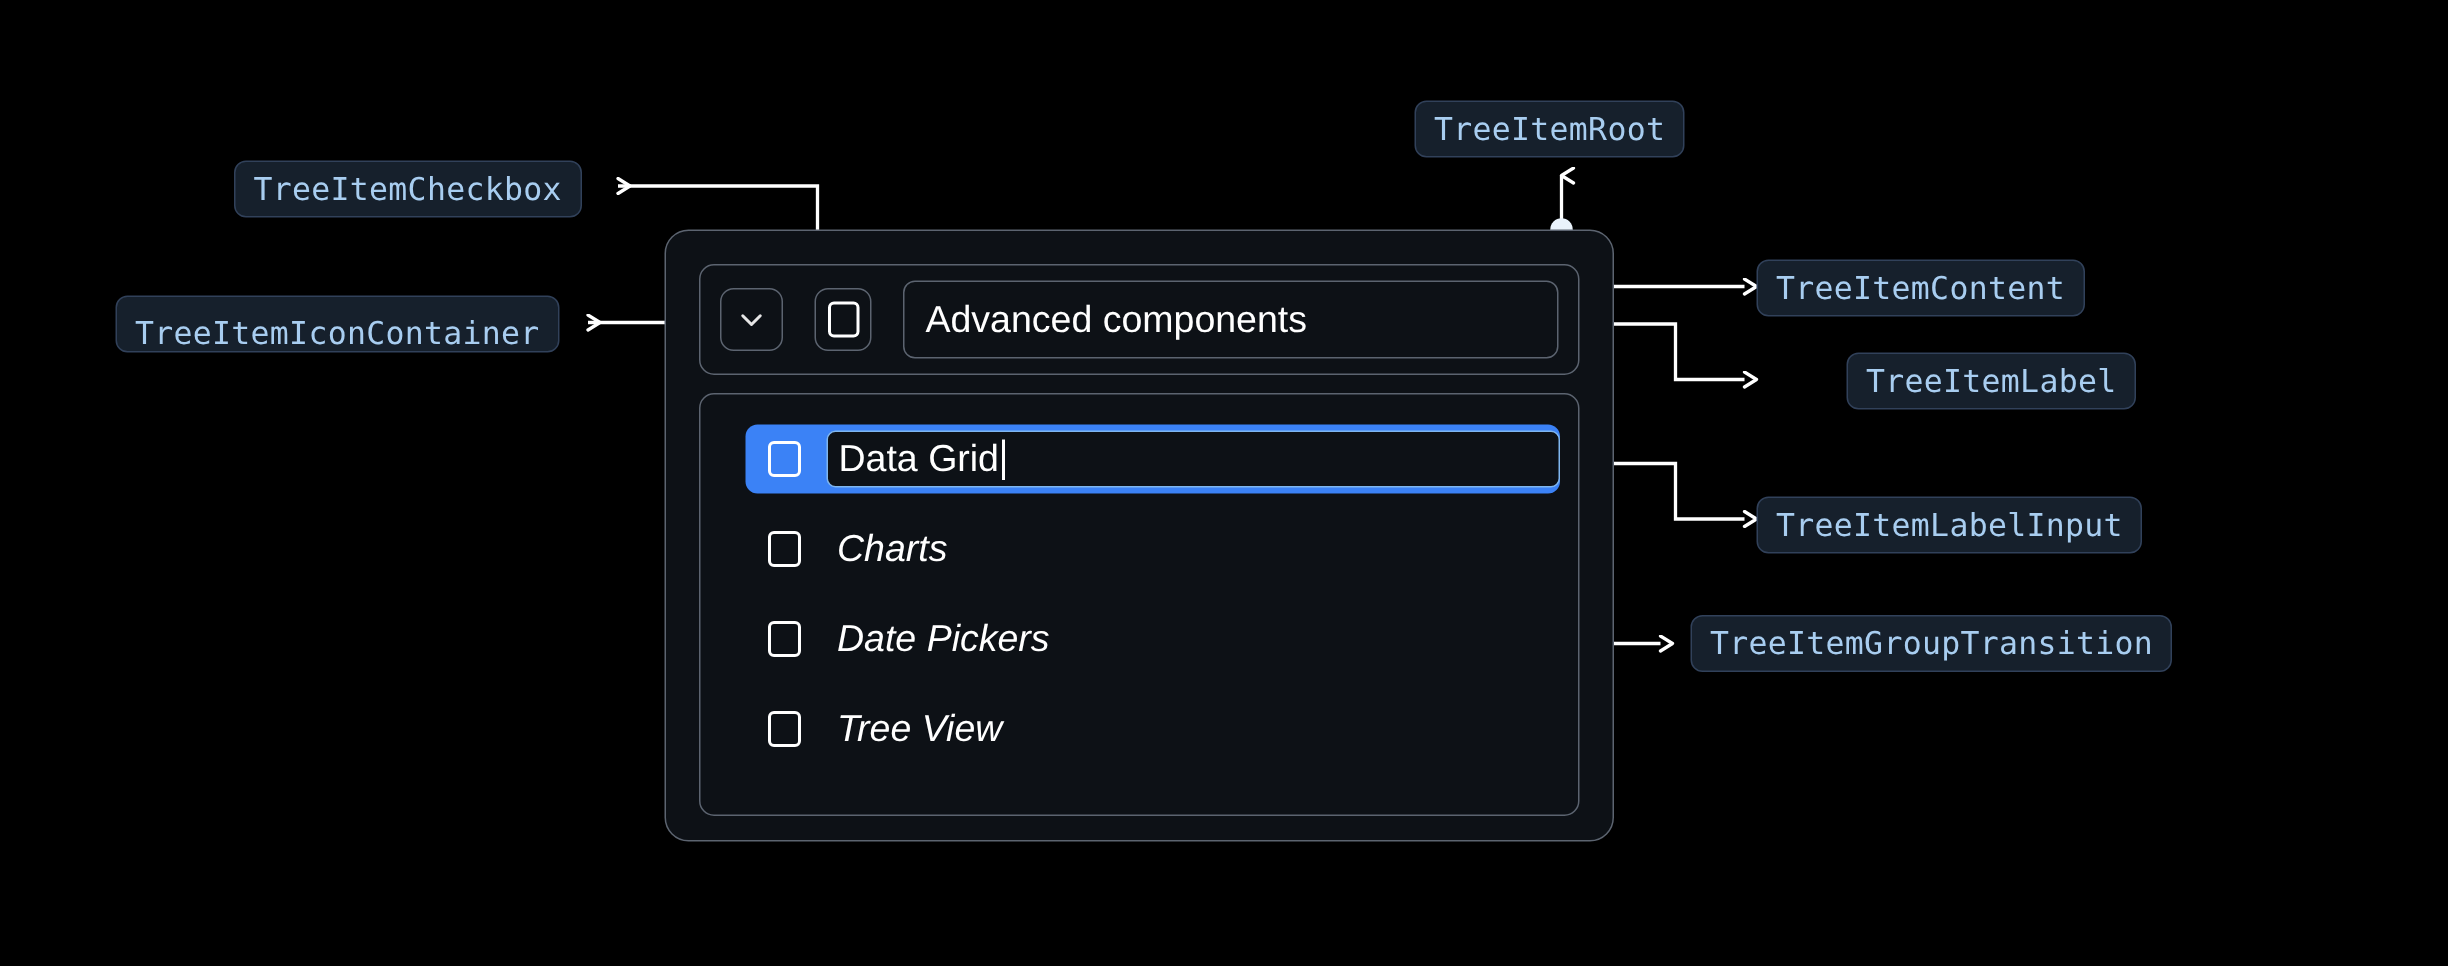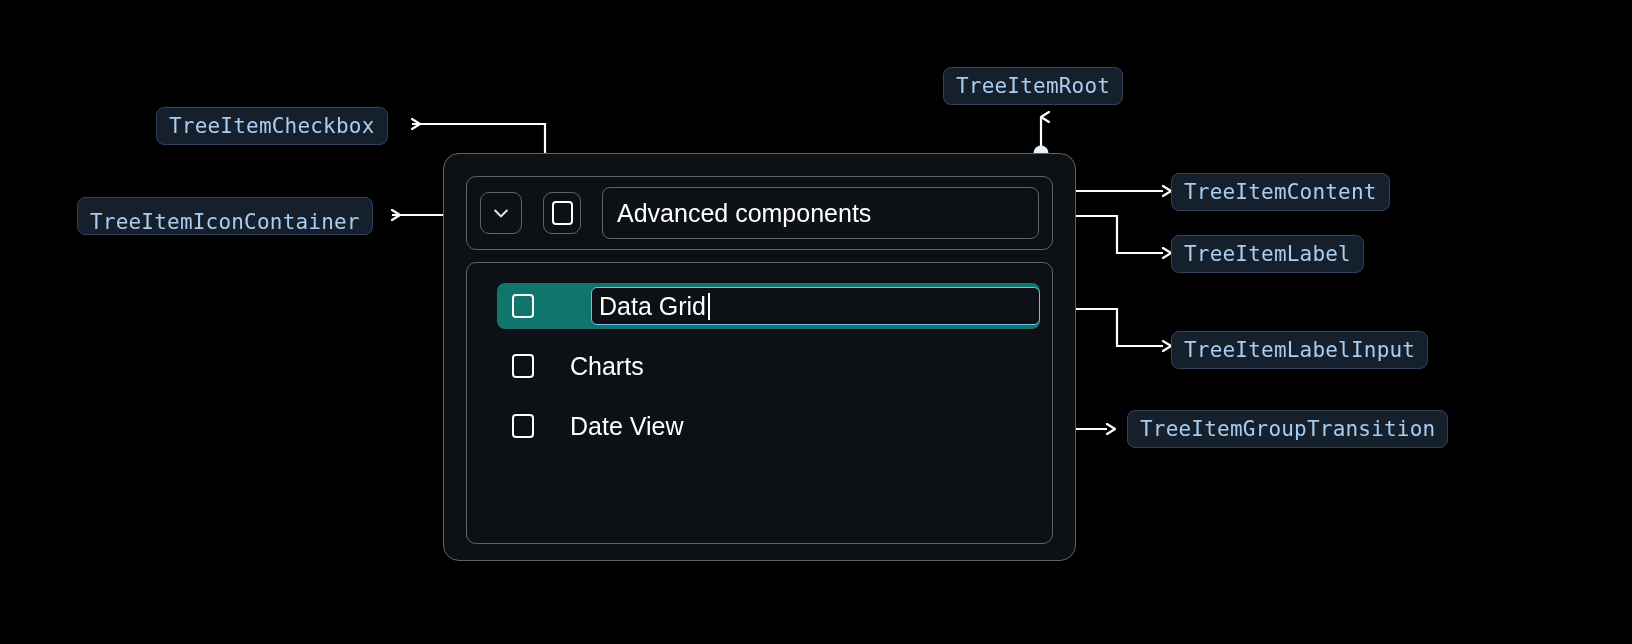--- a/index.html
+++ b/index.html
@@ -147,38 +147,38 @@
     position: relative;
     box-sizing: border-box;
     display: flex;
     align-items: center;
     height: 46px;
     margin: 0 0 14px 30px;
     padding-left: 15px;
     border-radius: 8px;
   }
   .row.selected {
-    background: #0f766e;
+    background: #3b82f6;
     margin-right: 12px;
-    gap: 40px;
   }
   .row .rcbx {
     box-sizing: border-box;
     width: 22px;
     height: 24px;
     border: 2.5px solid #ffffff;
     border-radius: 4px;
     background: transparent;
     flex: 0 0 auto;
   }
   .row .rlabel {
-    margin-left: 36px;
+    margin-left: 24px;
     font-size: 25px;
     color: #ffffff;
     line-height: 1;
+    font-style: italic;
   }
 
   #label-input {
     box-sizing: border-box;
     margin-left: 17px;
     flex: 1 1 auto;
     height: 38px;
     background: #0d1116;
     border: 1.5px solid #7fb6ef;
     border-radius: 6px;
@@ -252,21 +252,21 @@
   </div>
 
   <div class="chip" style="left:1171px; top:173px;">
     <span>TreeItemContent</span>
   </div>
 
   <div class="chip" style="left:943px; top:67px;">
     <span>TreeItemRoot</span>
   </div>
 
-  <div class="chip" style="left:1171px; top:235px;">
+  <div class="chip" style="left:1231px; top:235px;">
     <span>TreeItemLabel</span>
   </div>
 
   <div class="chip" style="left:1171px; top:331px;text-align:right;">
     <span>TreeItemLabelInput</span>
   </div>
 
   <div class="chip" style="left:1115px; top:410px;margin-left:12px;">
     <span>TreeItemGroupTransition</span>
   </div>
@@ -298,22 +298,26 @@
           <span>Data Grid</span>
           <span class="caret"></span>
         </div>
       </div>
 
       <div class="row">
         <span class="rcbx"></span>
         <span class="rlabel">Charts</span>
       </div>
 
-
       <div class="row">
         <span class="rcbx"></span>
-        <span class="rlabel">Date View</span>
+        <span class="rlabel">Date Pickers</span>
+      </div>
+
+      <div class="row">
+        <span class="rcbx"></span>
+        <span class="rlabel">Tree View</span>
       </div>
 
     </div>
   </div>
 
 </div>
 
 </body></html>

